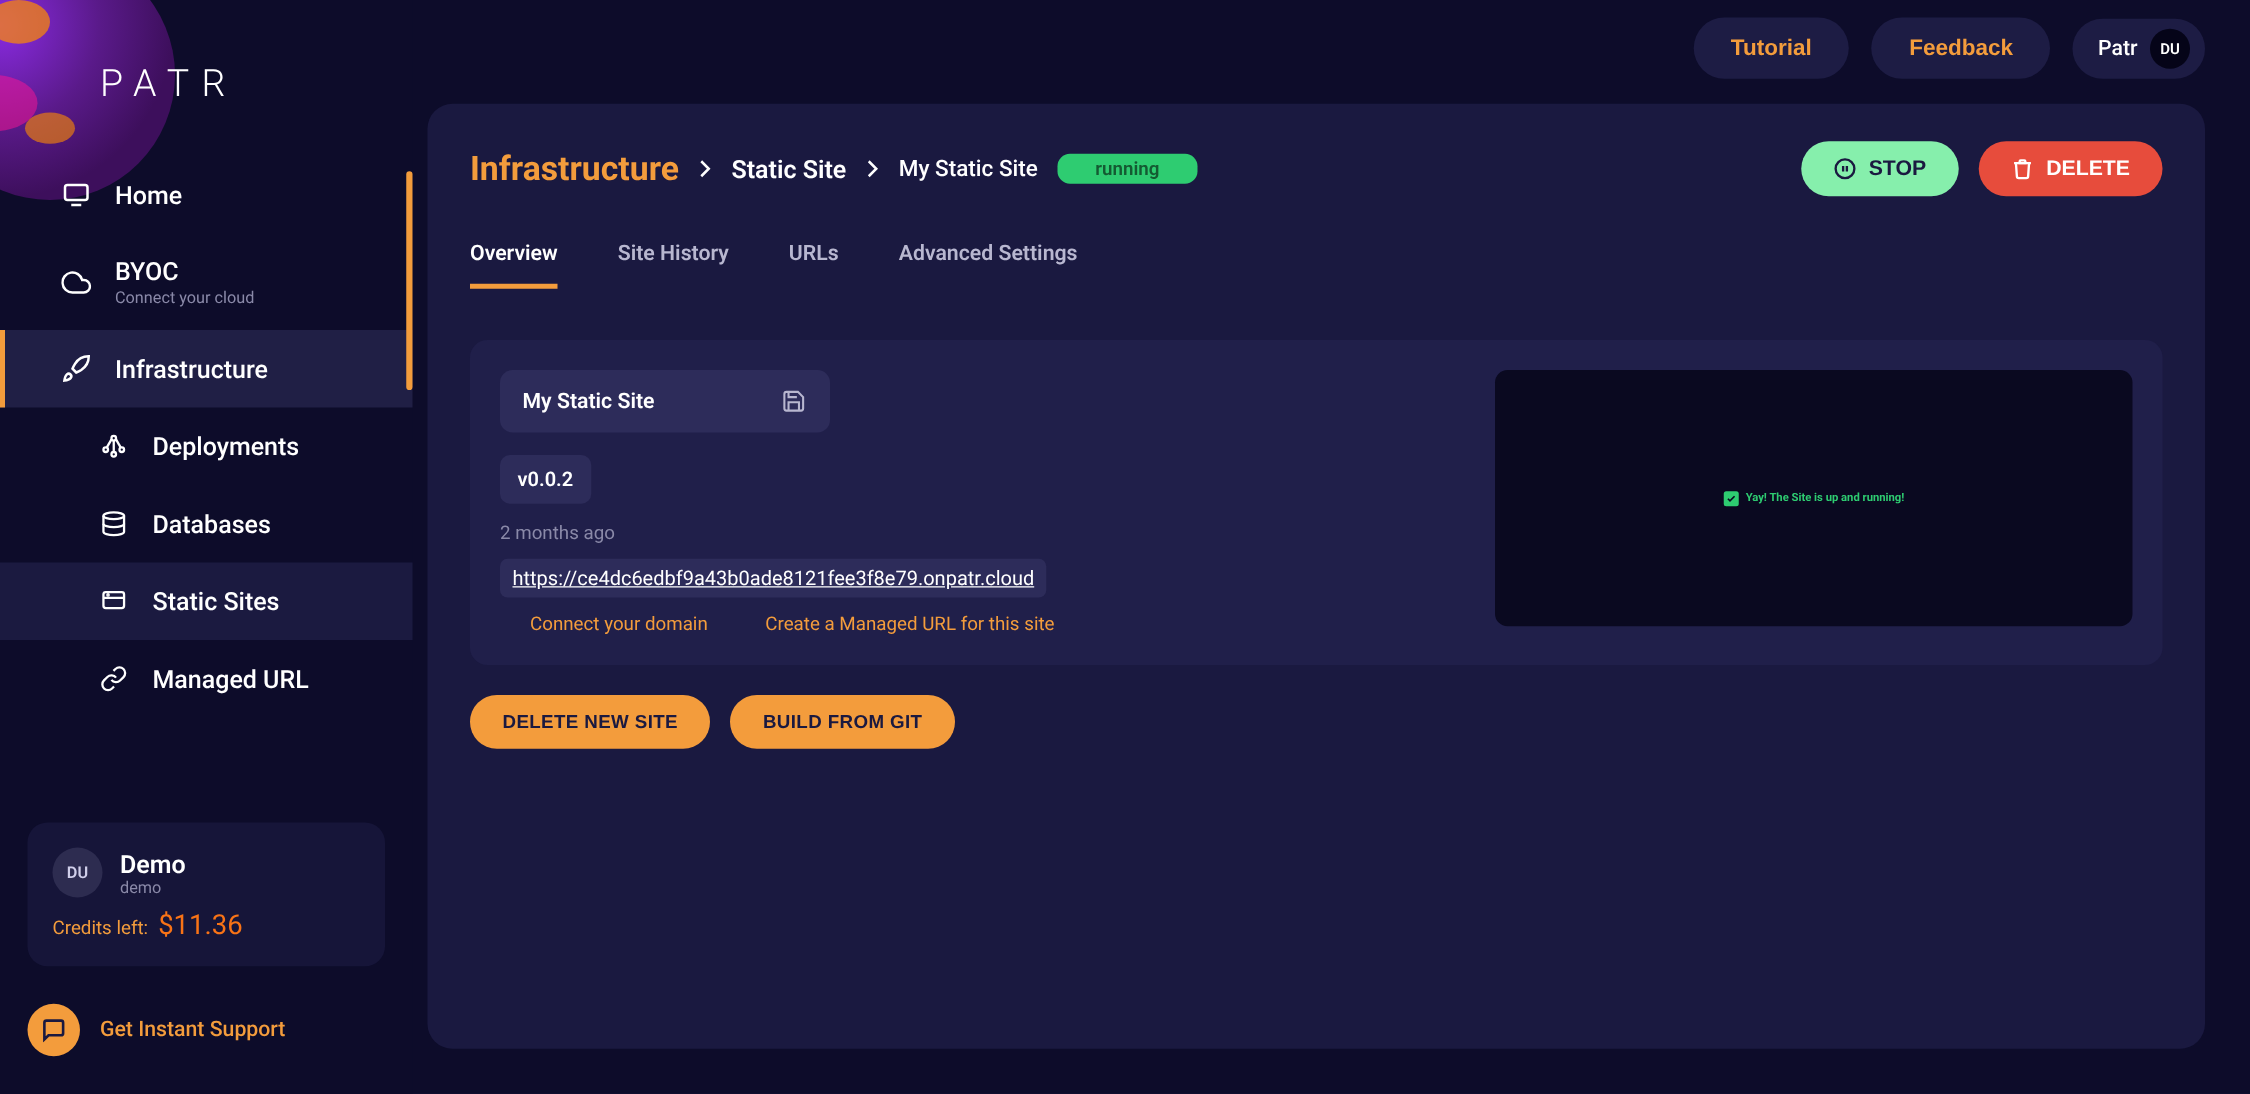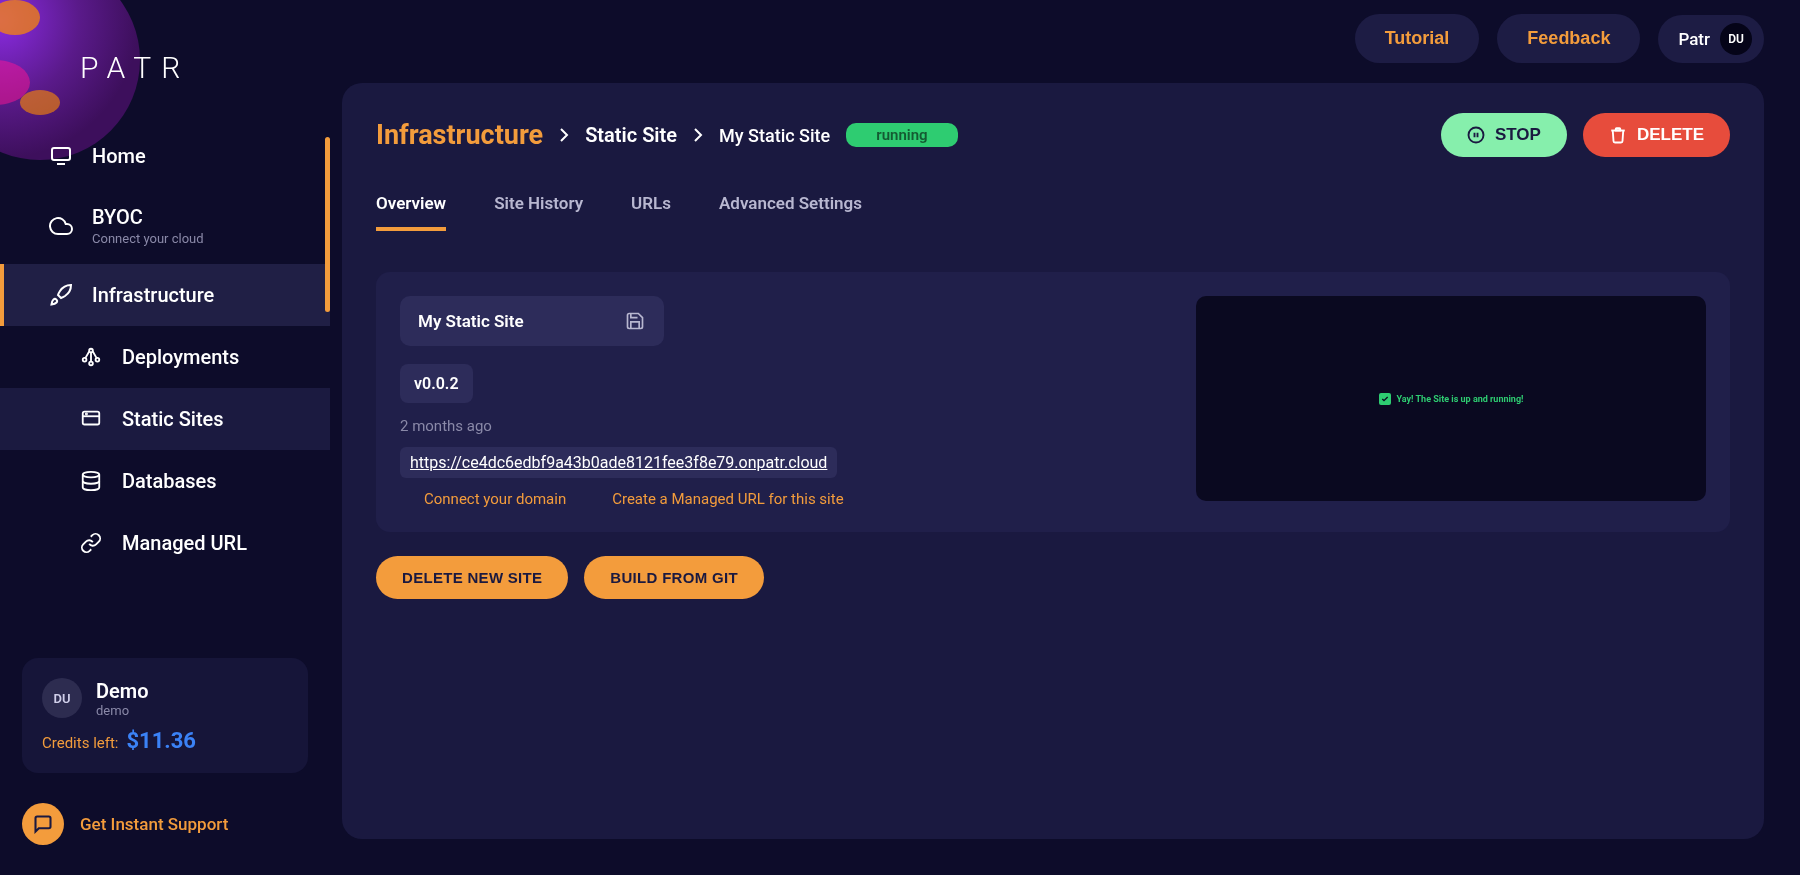--- a/index.html
+++ b/index.html
@@ -89,21 +89,21 @@
 .account-row { display: flex; align-items: center; gap: 14px; margin-bottom: 10px; }
 .avatar-circle {
   width: 40px; height: 40px; border-radius: 50%; background: #2d2c50;
   display: flex; align-items: center; justify-content: center;
   font-size: 13px; font-weight: 600; color: #d0cfea;
 }
 .account-name { font-size: 20px; font-weight: 600; }
 .account-sub { font-size: 13px; color: #8a89a8; }
 .credits-row { display: flex; align-items: baseline; gap: 8px; }
 .credits-label { color: #f39c3c; font-size: 15px; }
-.credits-value { color: #3b82f6; font-size: 22px; font-weight: 700; }
+.credits-value { color: #f97316; font-size: 22px; font-weight: 400; }
 .support-row {
   display: flex; align-items: center; gap: 16px; margin-top: 30px; cursor: pointer;
 }
 .support-icon {
   width: 42px; height: 42px; border-radius: 50%; background: #f39c3c;
   display: flex; align-items: center; justify-content: center;
 }
 .support-text { color: #f39c3c; font-size: 17px; font-weight: 500; }
 
 .main {
@@ -314,43 +314,43 @@
             <line x1="12" y1="7" x2="12" y2="17"></line>
             <line x1="10" y1="6" x2="6" y2="13"></line>
             <line x1="14" y1="6" x2="18" y2="13"></line>
           </svg>
       </span>
       <div class="nav-text-wrap">
         <span class="nav-text">Deployments</span>
       </div>
     </div>
 
+    <div class="nav-item sub">
+      <span class="nav-icon">
+        <svg width="22" height="22" viewBox="0 0 24 24" fill="none" stroke="#fff" stroke-width="2">
+            <ellipse cx="12" cy="5" rx="9" ry="3"></ellipse>
+            <path d="M3 5v14c0 1.66 4 3 9 3s9-1.34 9-3V5"></path>
+            <path d="M3 12c0 1.66 4 3 9 3s9-1.34 9-3"></path>
+          </svg>
+      </span>
+      <div class="nav-text-wrap">
+        <span class="nav-text">Databases</span>
+      </div>
+    </div>
+
     <div class="nav-item sub sub-sel">
       <span class="nav-icon">
         <svg width="22" height="22" viewBox="0 0 24 24" fill="none" stroke="#fff" stroke-width="2">
             <rect x="3" y="4" width="18" height="14" rx="2"></rect>
             <line x1="3" y1="9" x2="21" y2="9"></line>
             <circle cx="7" cy="6.5" r="0.6" fill="#fff"></circle>
           </svg>
       </span>
       <div class="nav-text-wrap">
         <span class="nav-text">Static Sites</span>
-      </div>
-    </div>
-
-    <div class="nav-item sub">
-      <span class="nav-icon">
-        <svg width="22" height="22" viewBox="0 0 24 24" fill="none" stroke="#fff" stroke-width="2">
-            <ellipse cx="12" cy="5" rx="9" ry="3"></ellipse>
-            <path d="M3 5v14c0 1.66 4 3 9 3s9-1.34 9-3V5"></path>
-            <path d="M3 12c0 1.66 4 3 9 3s9-1.34 9-3"></path>
-          </svg>
-      </span>
-      <div class="nav-text-wrap">
-        <span class="nav-text">Databases</span>
       </div>
     </div>
 
     <div class="nav-item sub">
       <span class="nav-icon">
         <svg width="22" height="22" viewBox="0 0 24 24" fill="none" stroke="#fff" stroke-width="2">
             <path d="M10 13a5 5 0 0 0 7.54.54l3-3a5 5 0 0 0-7.07-7.07l-1.72 1.71"></path>
             <path d="M14 11a5 5 0 0 0-7.54-.54l-3 3a5 5 0 0 0 7.07 7.07l1.71-1.71"></path>
           </svg>
       </span>

